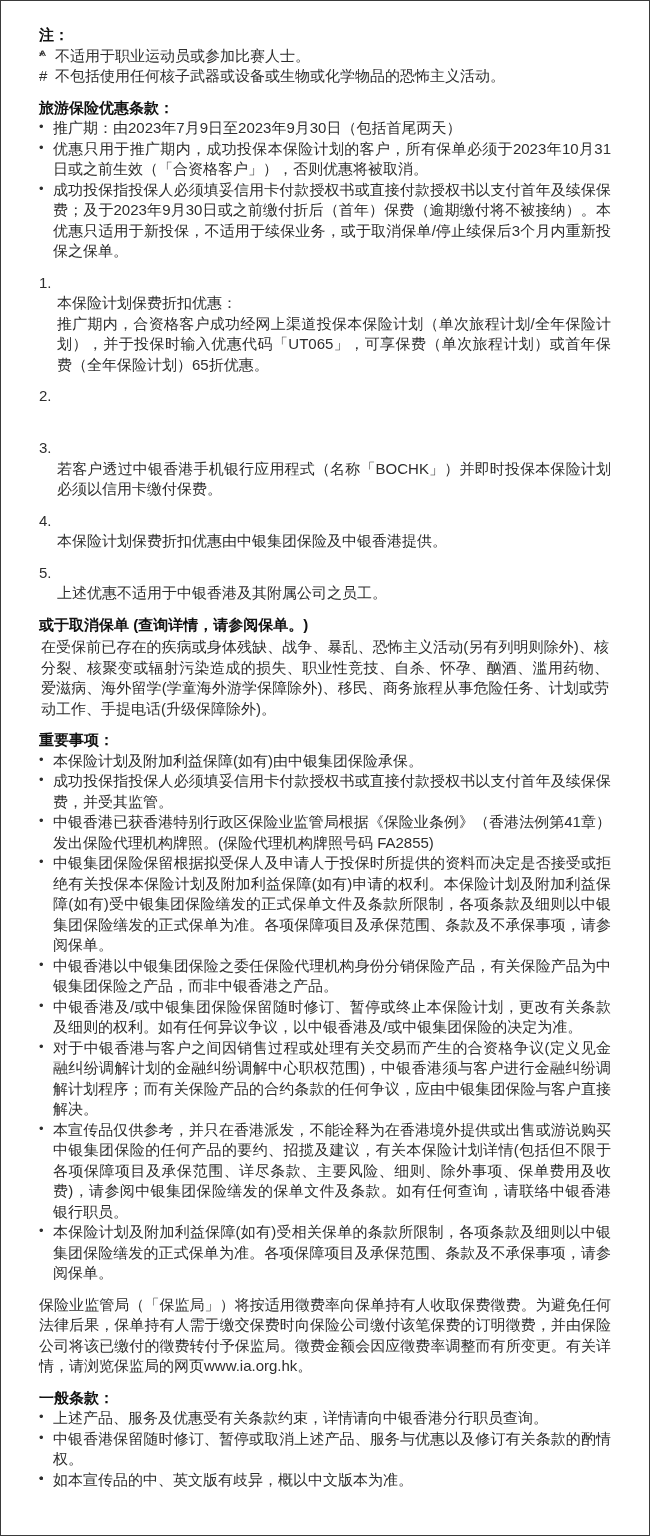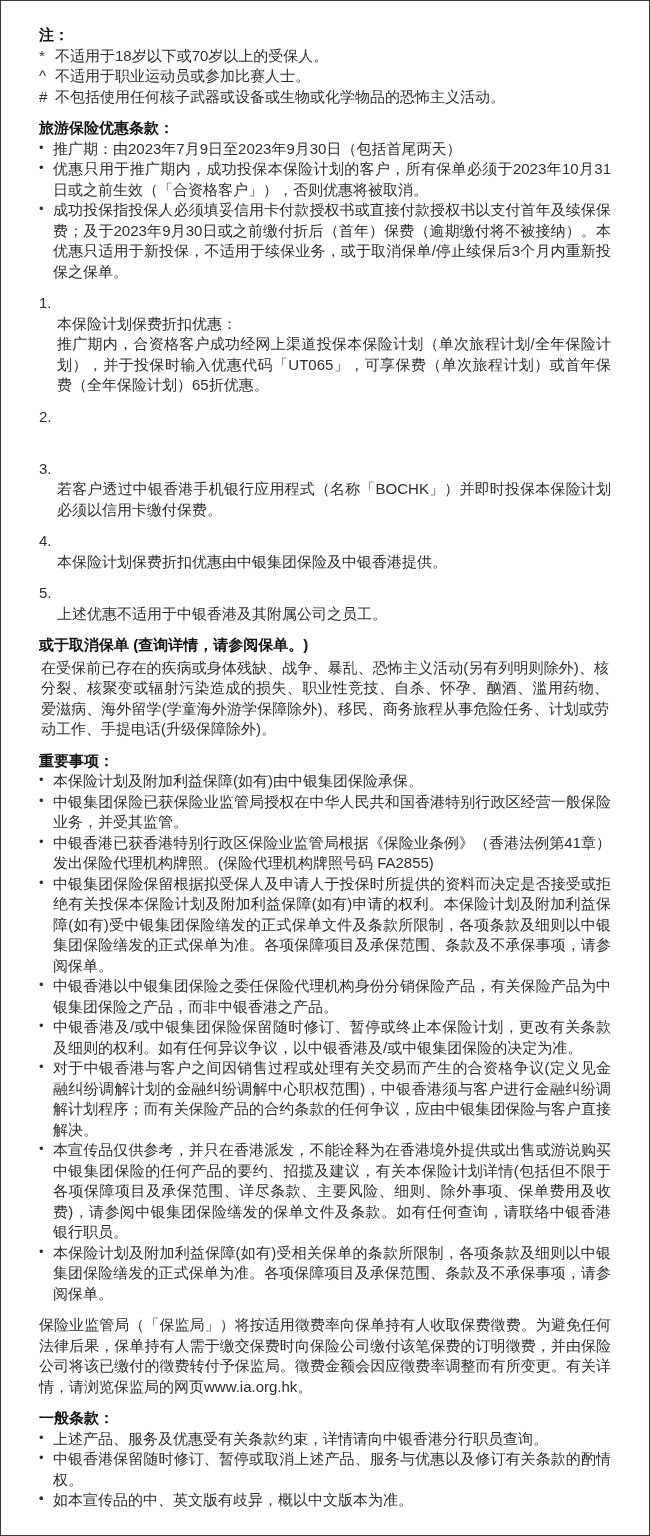--- a/index.html
+++ b/index.html
@@ -29,21 +29,20 @@
 </style>
 </head>
 <body>
 
 <div class="page">
 
   <section class="block">
     <h3>注：</h3>
     <div class="fn">
       <span class="mk">*</span>
-      <span>不适用于18岁以下或70岁以上的受保人。</span>
     </div>
     <div class="fn">
       <span class="mk">^</span>
       <span>不适用于职业运动员或参加比赛人士。</span>
     </div>
     <div class="fn">
       <span class="mk">#</span>
       <span>不包括使用任何核子武器或设备或生物或化学物品的恐怖主义活动。</span>
     </div>
   </section>
@@ -82,21 +81,21 @@
   </div>
 
   <section class="block">
     <h3>或于取消保单 (查询详情，请参阅保单。)</h3>
     <p>在受保前已存在的疾病或身体残缺、战争、暴乱、恐怖主义活动(另有列明则除外)、核分裂、核聚变或辐射污染造成的损失、职业性竞技、自杀、怀孕、酗酒、滥用药物、爱滋病、海外留学(学童海外游学保障除外)、移民、商务旅程从事危险任务、计划或劳动工作、手提电话(升级保障除外)。</p>
   </section>
 
   <section class="block">
     <h3>重要事项：</h3>
     <div class="b"><span class="dot">•</span><span>本保险计划及附加利益保障(如有)由中银集团保险承保。</span></div>
-    <div class="b"><span class="dot">•</span><span>中银集团保险已获保险业监管局授权在中华人民共和国香港特别行政区经营一般保险业务，并受其监管。</span></div>
+    <div class="b"><span class="dot">•</span><span>成功投保指投保人必须填妥信用卡付款授权书或直接付款授权书以支付首年及续保保费，并受其监管。</span></div>
     <div class="b"><span class="dot">•</span><span>中银香港已获香港特别行政区保险业监管局根据《保险业条例》（香港法例第41章）发出保险代理机构牌照。(保险代理机构牌照号码 FA2855)</span></div>
     <div class="b"><span class="dot">•</span><span>中银集团保险保留根据拟受保人及申请人于投保时所提供的资料而决定是否接受或拒绝有关投保本保险计划及附加利益保障(如有)申请的权利。本保险计划及附加利益保障(如有)受中银集团保险缮发的正式保单文件及条款所限制，各项条款及细则以中银集团保险缮发的正式保单为准。各项保障项目及承保范围、条款及不承保事项，请参阅保单。</span></div>
     <div class="b"><span class="dot">•</span><span>中银香港以中银集团保险之委任保险代理机构身份分销保险产品，有关保险产品为中银集团保险之产品，而非中银香港之产品。</span></div>
     <div class="b"><span class="dot">•</span><span>中银香港及/或中银集团保险保留随时修订、暂停或终止本保险计划，更改有关条款及细则的权利。如有任何异议争议，以中银香港及/或中银集团保险的决定为准。</span></div>
     <div class="b"><span class="dot">•</span><span>对于中银香港与客户之间因销售过程或处理有关交易而产生的合资格争议(定义见金融纠纷调解计划的金融纠纷调解中心职权范围)，中银香港须与客户进行金融纠纷调解计划程序；而有关保险产品的合约条款的任何争议，应由中银集团保险与客户直接解决。</span></div>
     <div class="b"><span class="dot">•</span><span>本宣传品仅供参考，并只在香港派发，不能诠释为在香港境外提供或出售或游说购买中银集团保险的任何产品的要约、招揽及建议，有关本保险计划详情(包括但不限于各项保障项目及承保范围、详尽条款、主要风险、细则、除外事项、保单费用及收费)，请参阅中银集团保险缮发的保单文件及条款。如有任何查询，请联络中银香港银行职员。</span></div>
     <div class="b"><span class="dot">•</span><span>本保险计划及附加利益保障(如有)受相关保单的条款所限制，各项条款及细则以中银集团保险缮发的正式保单为准。各项保障项目及承保范围、条款及不承保事项，请参阅保单。</span></div>
   </section>
 
   <p class="block">保险业监管局（「保监局」）将按适用徵费率向保单持有人收取保费徵费。为避免任何法律后果，保单持有人需于缴交保费时向保险公司缴付该笔保费的订明徵费，并由保险公司将该已缴付的徵费转付予保监局。徵费金额会因应徵费率调整而有所变更。有关详情，请浏览保监局的网页www.ia.org.hk。</p>

